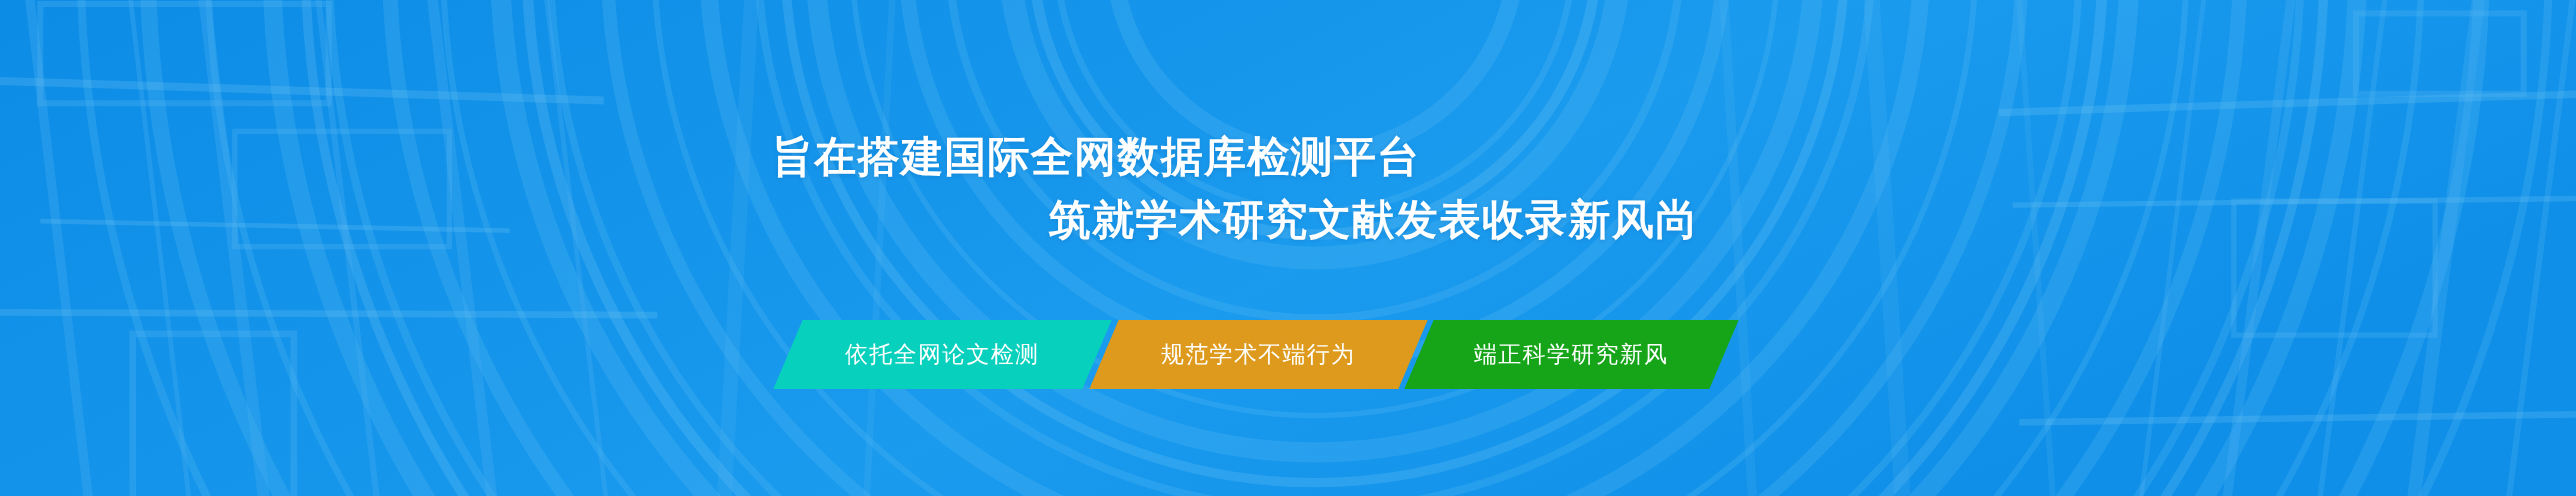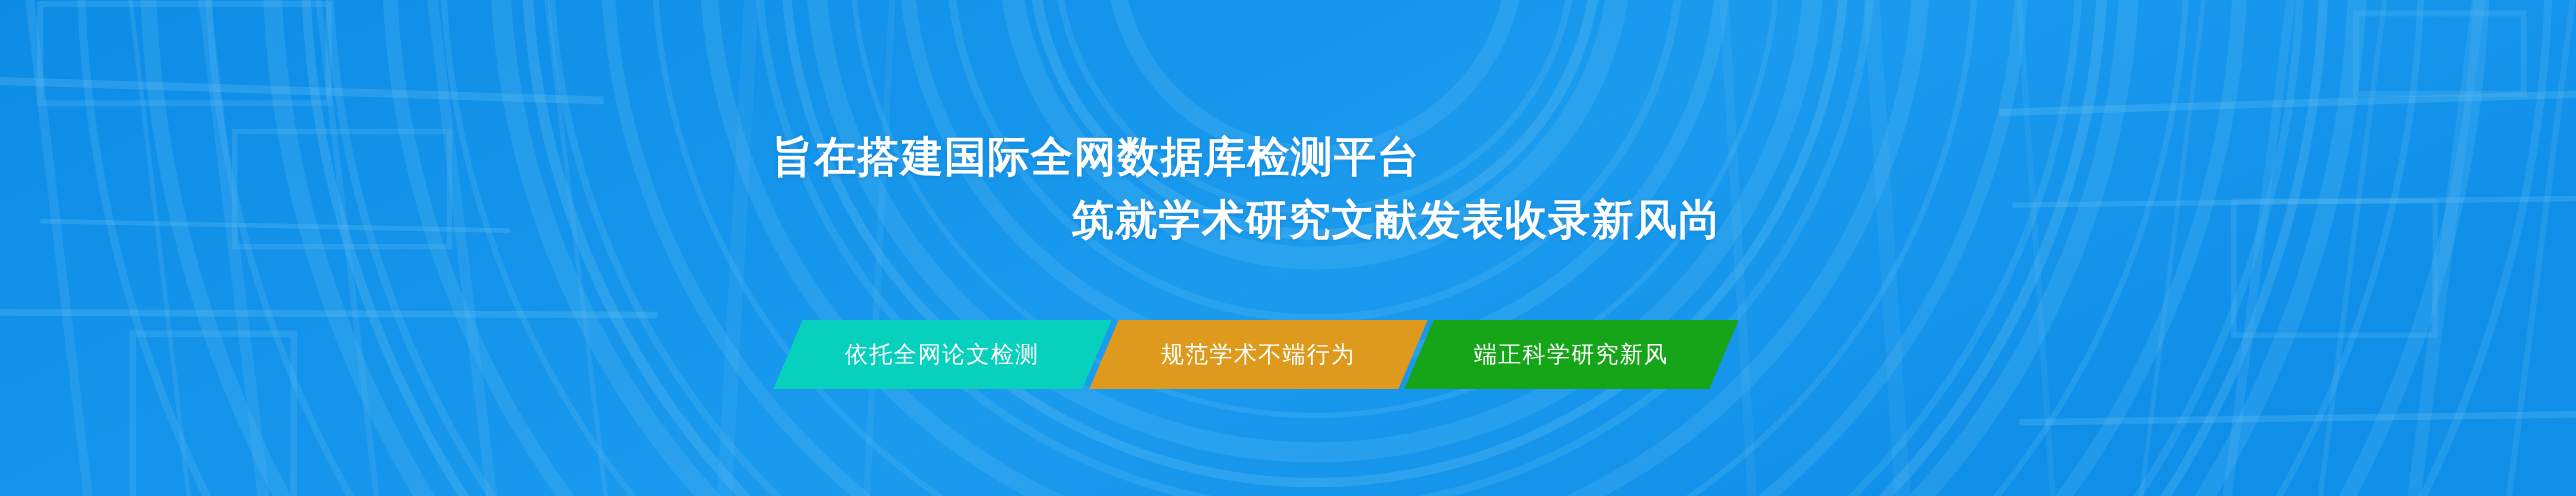--- a/index.html
+++ b/index.html
@@ -23,21 +23,21 @@
     position:absolute;
     color:#ffffff;
     font-weight:bold;
     font-size:42px;
     line-height:48px;
     letter-spacing:1.3px;
     white-space:nowrap;
     text-shadow:0 1.3px 4px rgba(0,60,120,.18);
   }
   #hl1{left:771px;top:133px;}
-  #hl2{left:1072px;top:196px;}
+  #hl2{left:1049px;top:196px;}
 
   
   #tags{
     position:absolute;left:0;top:320px;width:2576px;height:71px;
   }
   .tag{
     position:absolute;top:0;height:69px;
     display:flex;align-items:center;justify-content:center;
     color:#ffffff;font-size:23px;letter-spacing:1.3px;white-space:nowrap;
     transform:skewX(-23deg);

